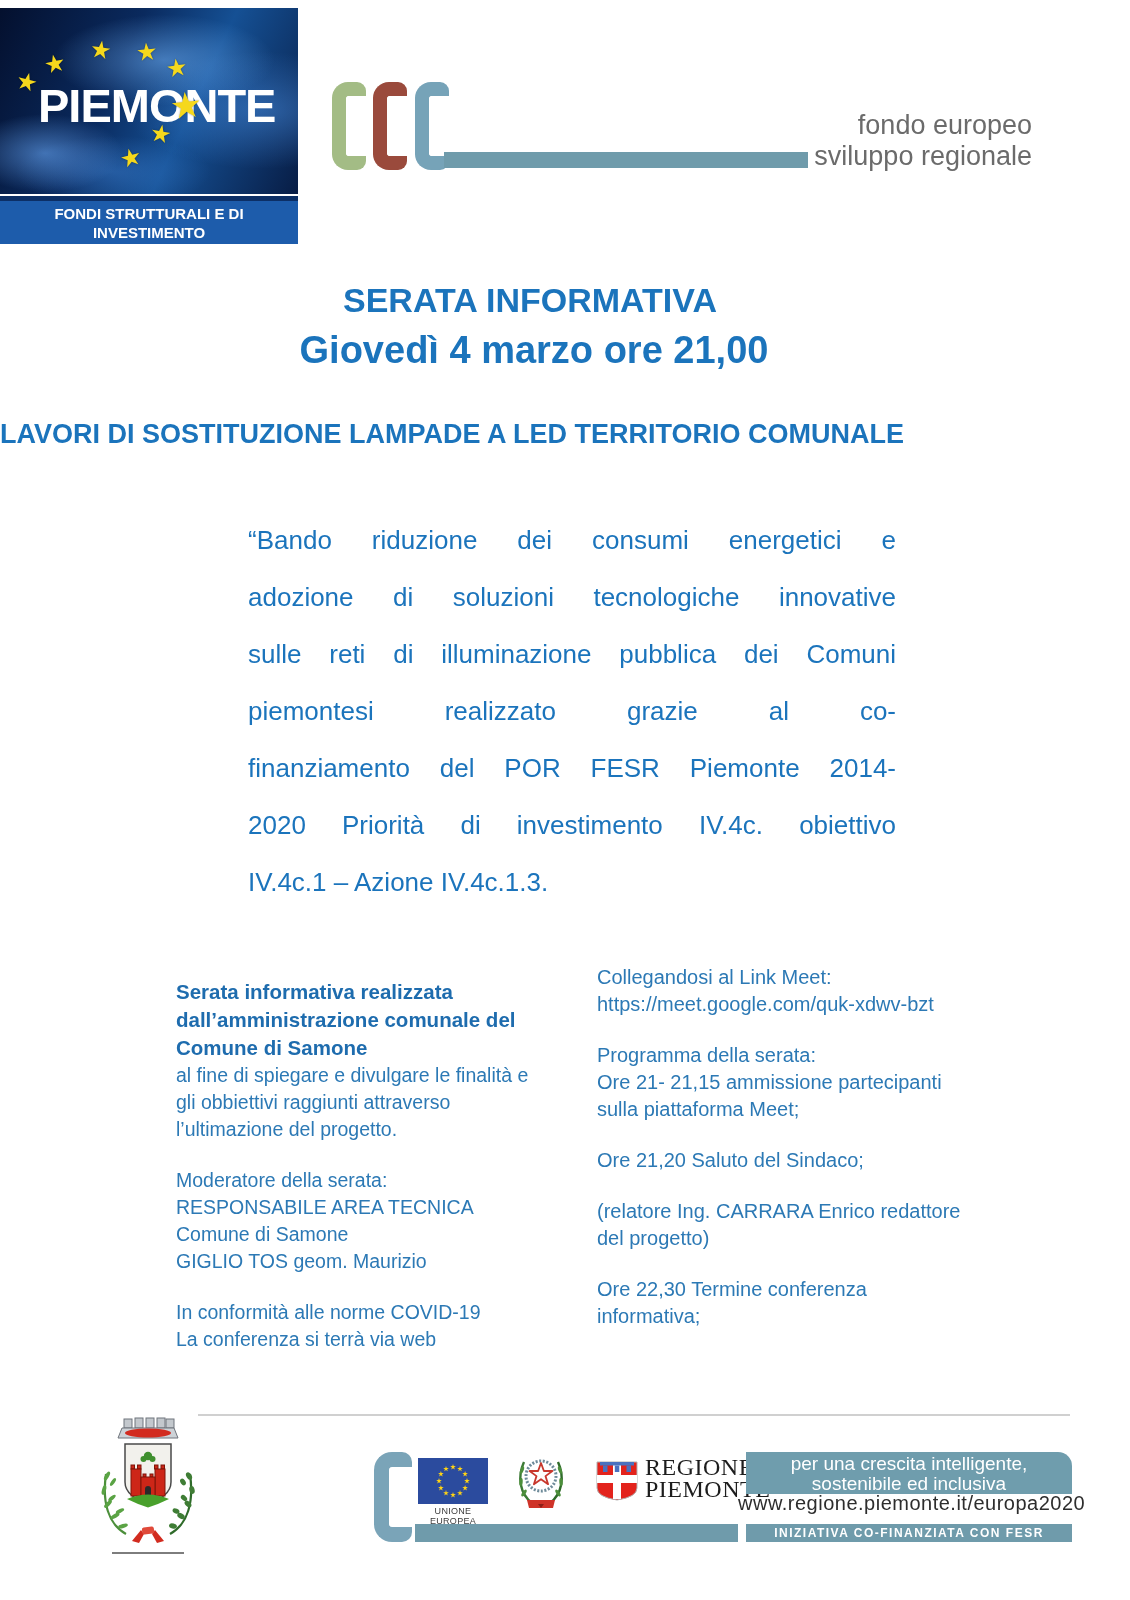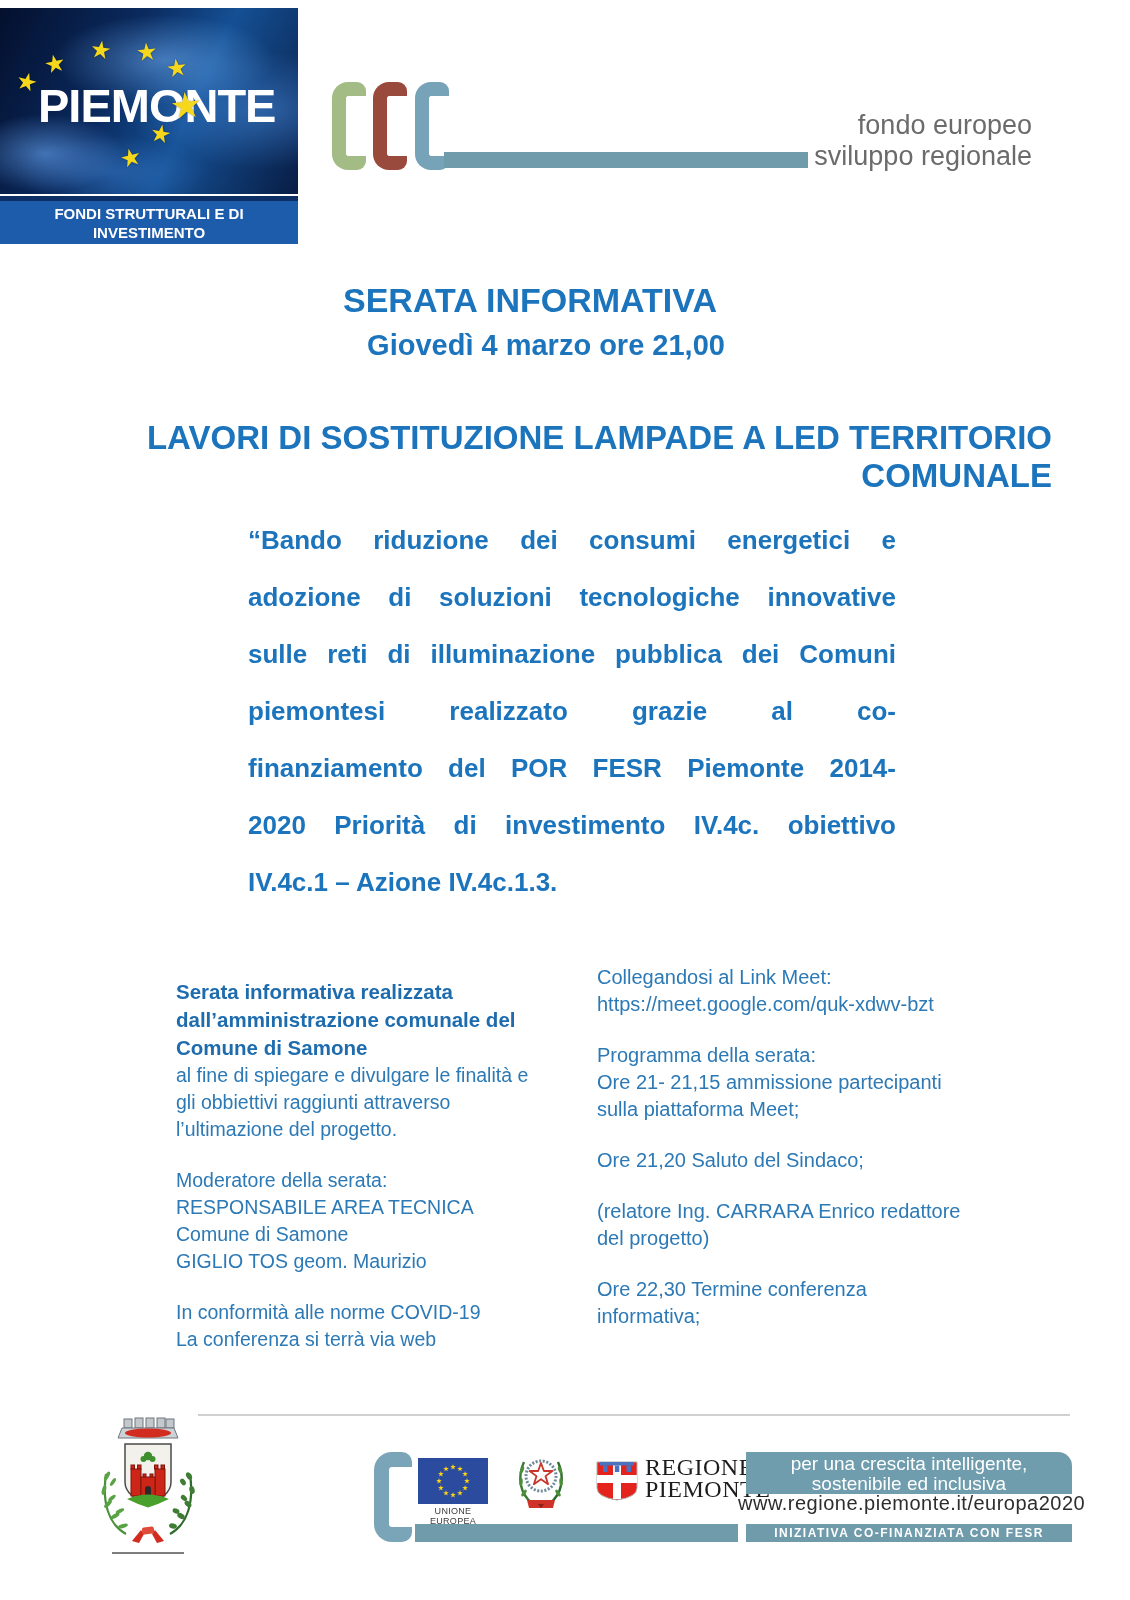--- a/index.html
+++ b/index.html
@@ -40,27 +40,27 @@
   .c-red{border-color:var(--bracket-red,#9a4a3c);}
   .c-blue{border-color:var(--bracket-blue,#76a3b8);}
   .header-bar { position:absolute; left:444px; top:152px; width:364px; height:16px;
                 background:var(--teal,#6f9bab); }
   .fesr-text { position:absolute; left:730px; top:110px; width:302px; text-align:right;
                font-size:27px; line-height:31px; color:var(--fesr-gray,#6b6b6b); }
 
   
   .title   { position:absolute; left:0; top:281px; width:1060px; text-align:center;
              font-size:34px; font-weight:bold; color:var(--accent,#1b74bc); }
-  .subtitle{ position:absolute; left:16px; top:329px; width:1060px; text-align:center;
-             font-size:29px; font-weight:bold; color:var(--accent,#1b74bc); }
-  .heading { position:absolute; left:0; top:419px; width:1052px; text-align:right;
-             font-size:33px; font-weight:bold; color:var(--accent,#1b74bc); }
+  .subtitle{ position:absolute; left:4px; top:329px; width:1060px; text-align:center;
+             font-size:38px; font-weight:bold; color:var(--accent,#1b74bc); }
+  .heading { position:absolute; left:0; top:419px; width:1052px; text-align:left;
+             font-size:27px; font-weight:bold; color:var(--accent,#1b74bc); }
 
   .para { position:absolute; left:248px; top:512px; width:648px;
-          font-size:26px; font-weight:bold; color:var(--accent,#1b74bc); }
+          font-size:26px; font-weight:normal; color:var(--accent,#1b74bc); }
   .jline { text-align:justify; text-align-last:justify; height:57px; line-height:57px; }
   .jline.last { text-align-last:left; }
 
   
   .col-left  { position:absolute; left:176px; top:966px; font-size:19.5px; line-height:27px;
                color:var(--col-text,#2c79b5);margin-top:12px; }
   .col-right { position:absolute; left:597px; top:964px; font-size:20px; line-height:27px;
                color:var(--col-text,#2c79b5); }
   .group { margin-bottom:24px; }
   .group.tight { margin-bottom:0; }

